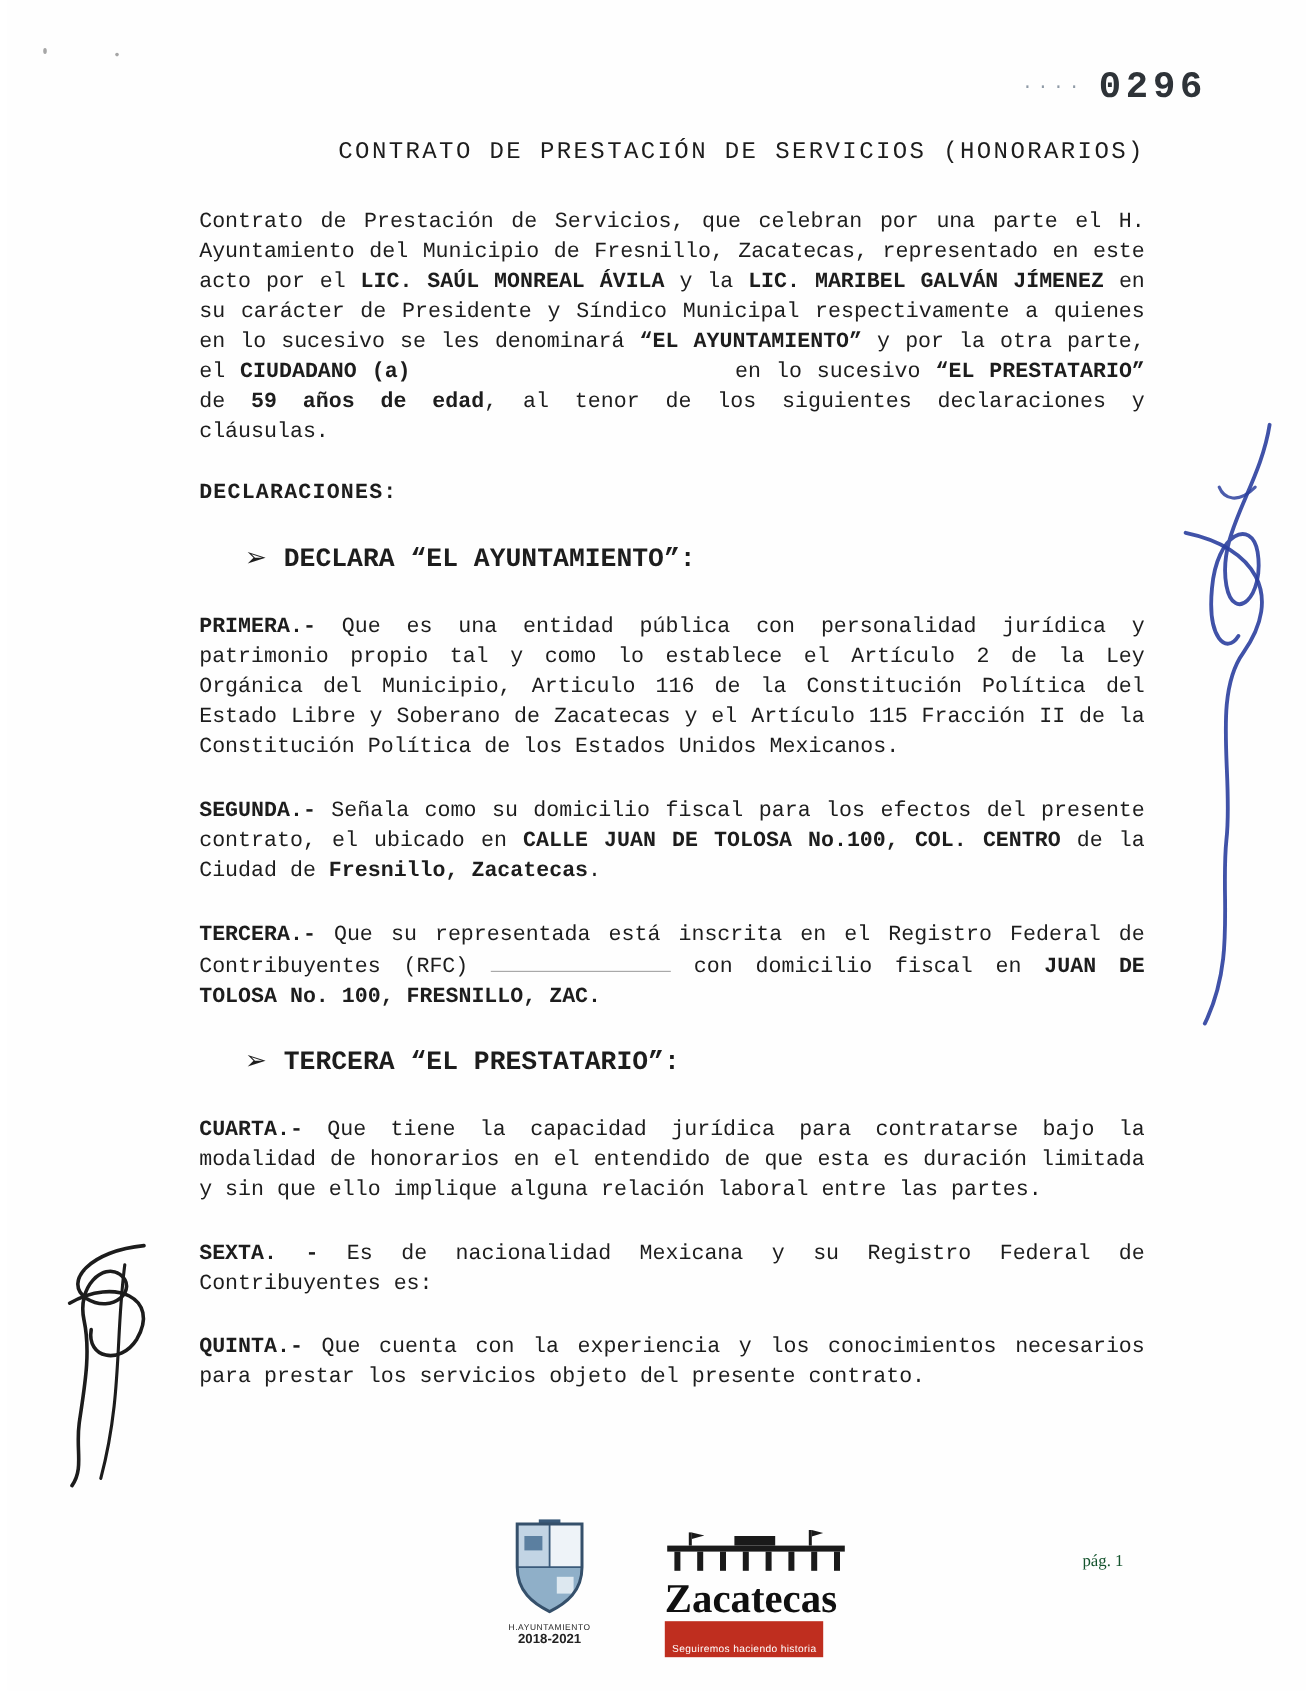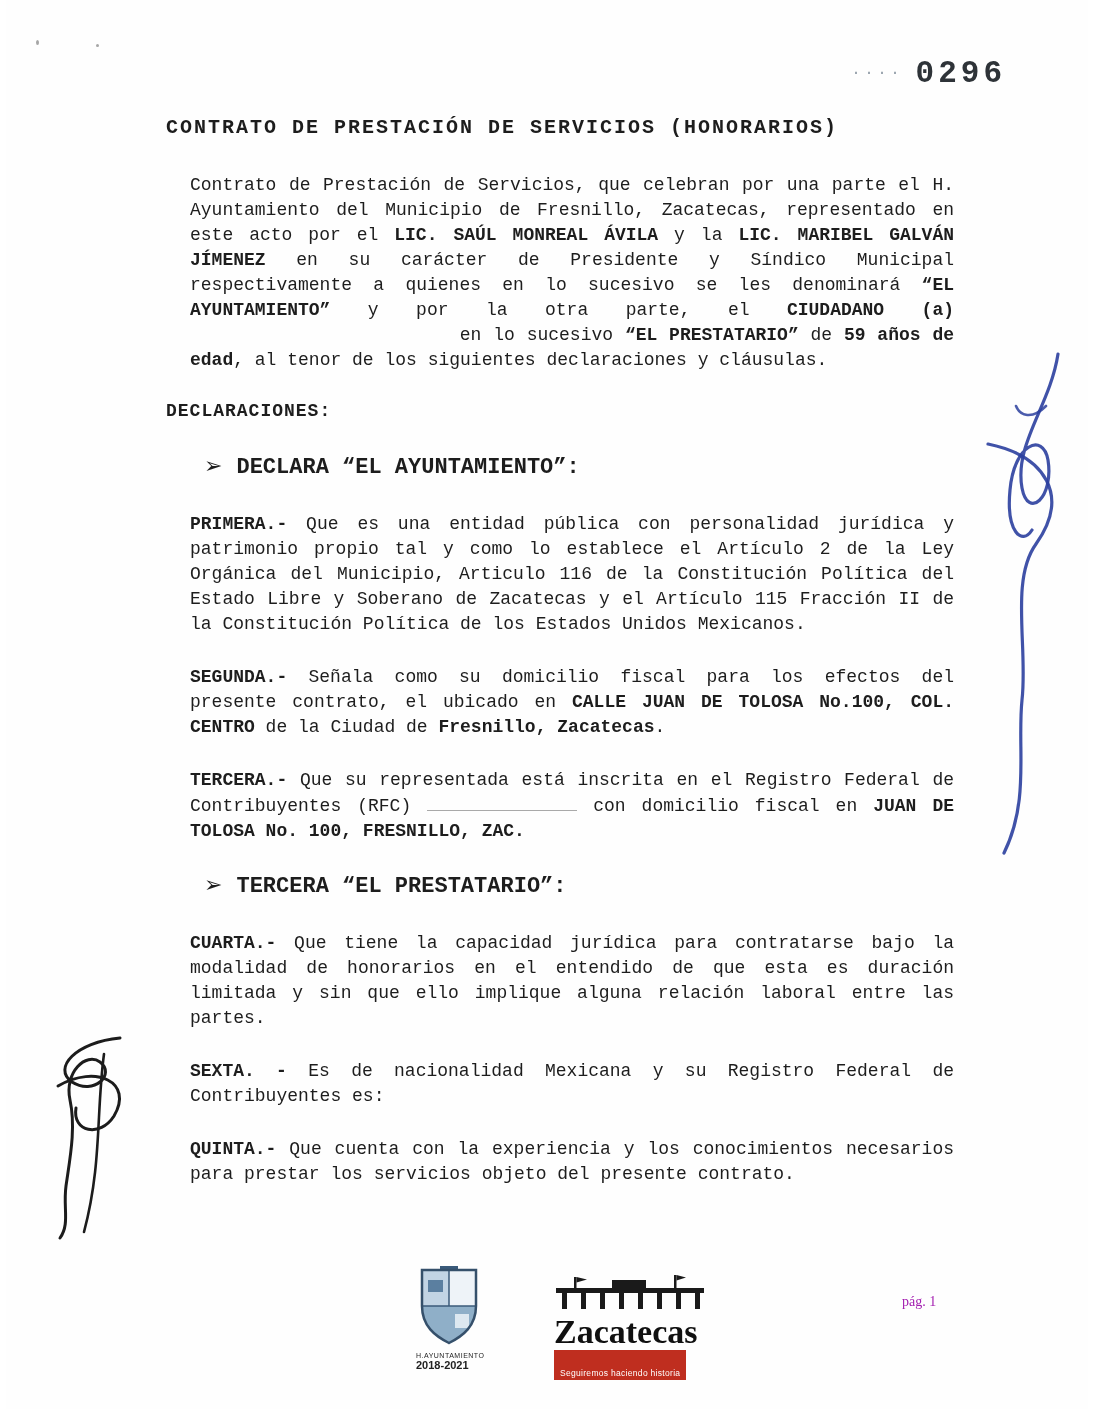--- a/index.html
+++ b/index.html
@@ -38,33 +38,32 @@
     color: #2e3338;
   }
 
   .content {
     position: absolute;
     left: 160px;
     top: 116px;
     width: 788px;
   }
   .doc-title {
-    text-align: left;
-    font-weight: 700;
+    text-align: right;
+    font-weight: 400;
     font-size: 20px;
     letter-spacing: 2px;
     margin-bottom: 34px;
     white-space: nowrap;
   }
   p.clause {
     font-size: 18px;
     line-height: 25px;
     text-align: justify;
     margin-bottom: 28px;
-    margin-left: 24px;
   }
   .bold { font-weight: 700; }
   .blank { display: inline-block; vertical-align: baseline; height: 1px; }
   .blank-underline { border-bottom: 1px solid #a9a9a9; height: 18px; }
   .decl-center {
     font-weight: 700;
     font-size: 18px;
     letter-spacing: 1px;
     margin: 6px 0 32px 0;
   }
@@ -82,20 +81,21 @@
 
   .signature { position: absolute; pointer-events: none; }
   .signature-right { left: 956px; top: 348px; }
   .signature-left { left: 36px; top: 1028px; }
 
   .crest-logo {
     position: absolute;
     left: 410px;
     top: 1266px;
     width: 84px;
+    text-align: center;
     font-family: "Liberation Sans", sans-serif;
   }
   .crest-caption-top { font-size: 7px; letter-spacing: .5px; color: #222; margin-top: 2px; }
   .crest-caption-bottom { font-size: 11px; font-weight: 700; color: #222; }
 
   .fresnillo-logo {
     position: absolute;
     left: 548px;
     top: 1272px;
     width: 180px;
@@ -118,21 +118,21 @@
     padding: 18px 6px 2px 6px;
     margin-top: 1px;
     letter-spacing: .3px;
   }
   .page-num {
     position: absolute;
     left: 896px;
     top: 1294px;
     font-family: "Liberation Serif", serif;
     font-size: 14px;
-    color: #a21caf;
+    color: #14532d;
   }
 </style>
 </head>
 <body>
 
 <div class="page">
 
   <span class="scan-speck speck-1"></span>
   <span class="scan-speck speck-2"></span>
 

